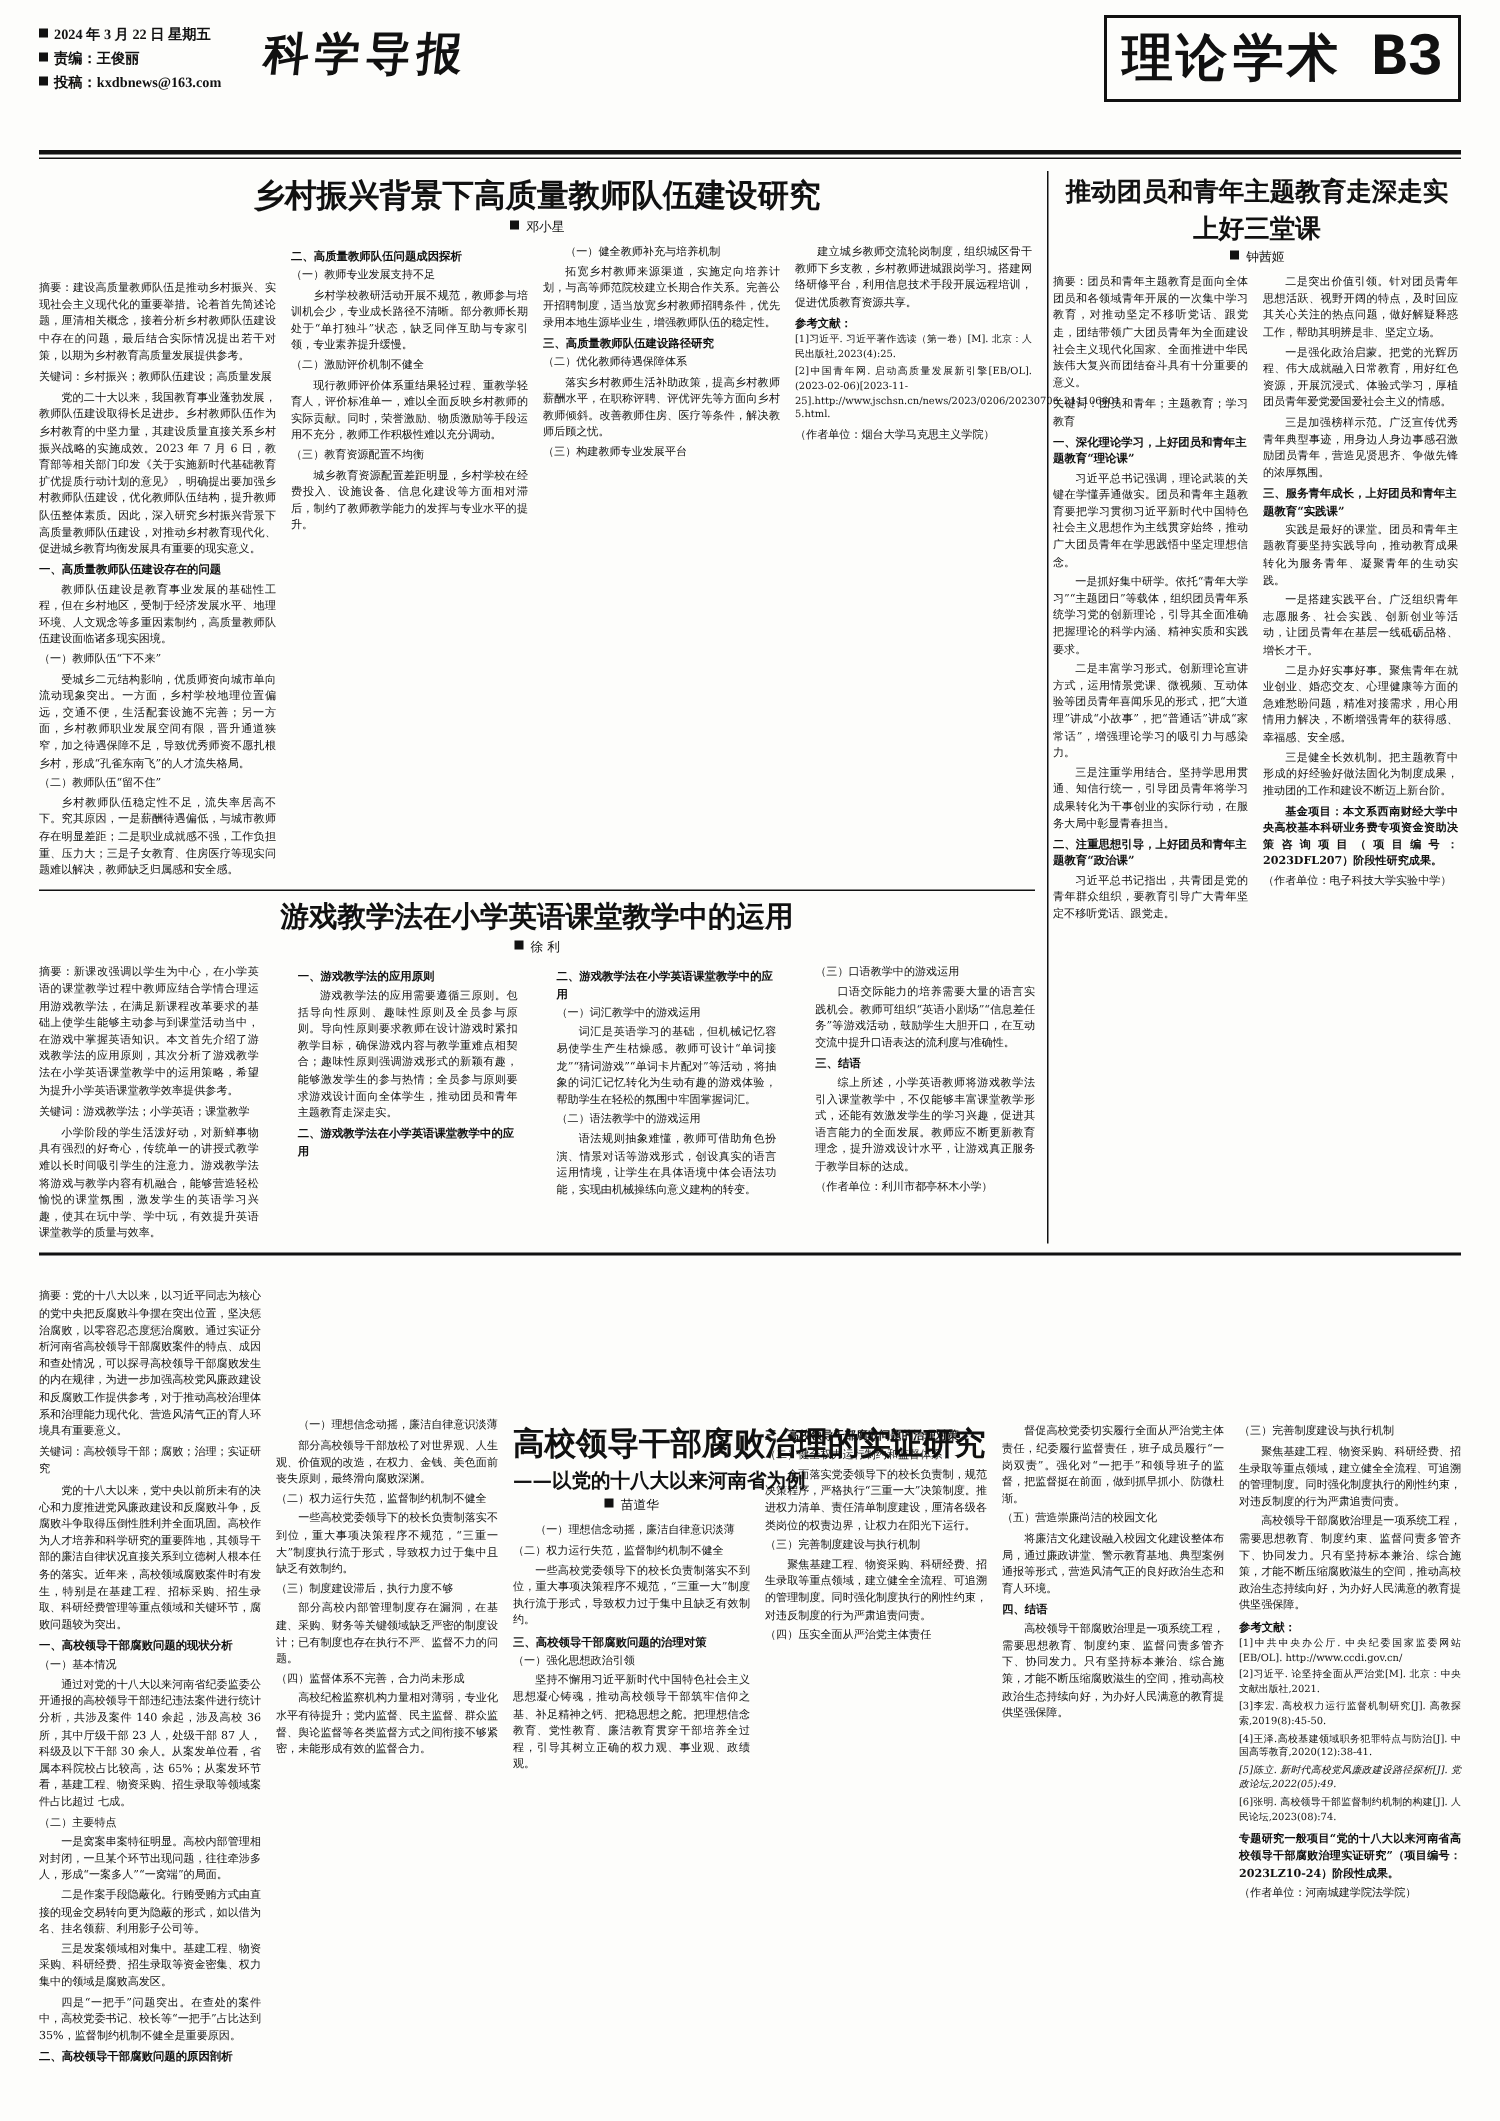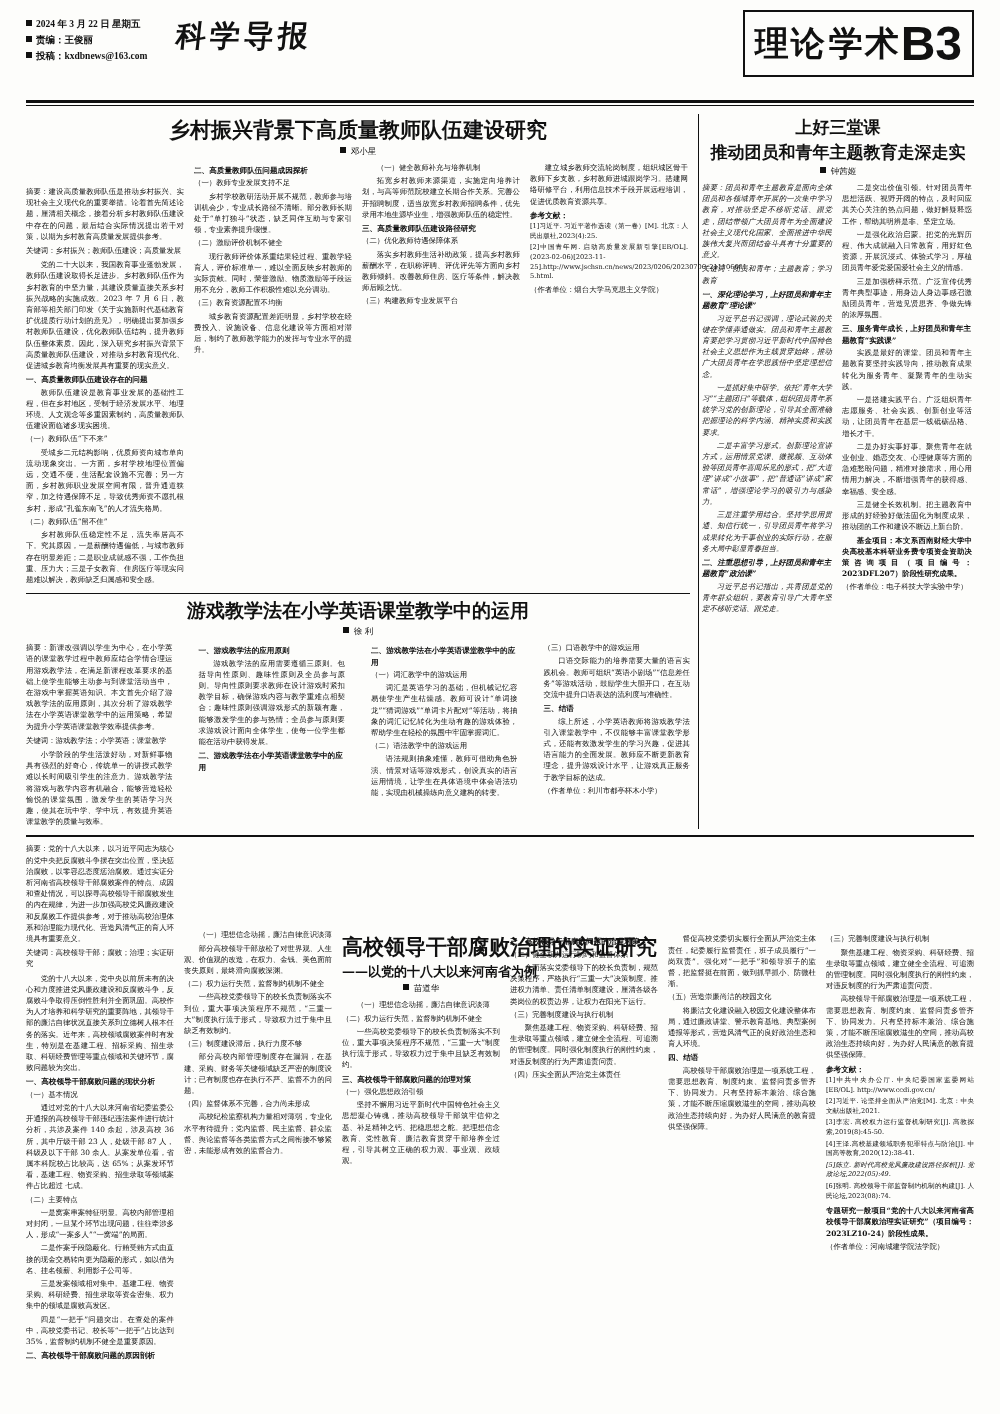--- a/index.html
+++ b/index.html
@@ -29,22 +29,22 @@
     position:absolute;right:0;top:0;
     border:2px solid #111;
     padding:4px 10px 4px 10px;
     display:flex;align-items:center;
   }
   .section-tag .cn{
     font-family:"DejaVu Serif", serif;
     font-size:34px;font-weight:700;letter-spacing:2px;
   }
   .section-tag .num{
-    font-family:Liberation Sans, sans-serif;
-    font-size:48px;font-weight:700;margin-left:0;
+    font-family:Liberation Mono, monospace;
+    font-size:40px;font-weight:700;margin-left:20px;
   }
   .rule-thick{height:3px;background:#111;margin:4px 26px 0 26px;}
   .rule-thin{height:1px;background:#111;margin:2px 26px 0 26px;}
 
   
   .cols{display:flex;}
   .col{box-sizing:border-box;}
   p.body{
     font-size:7.4px;line-height:11.2px;text-align:justify;
     margin:0 0 2px 0;text-indent:2em;
@@ -143,21 +143,21 @@
           <div class="art-title" style="font-size:19px;margin:2px 0 2px 0;">游戏教学法在小学英语课堂教学中的运用</div>
           <div class="byline"><span class="sq"></span><span>徐 利</span></div>
           <div class="cols" style="gap:26px;">
             <div class="col" style="width:158px;">
               <p class="abs">摘要：新课改强调以学生为中心，在小学英语的课堂教学过程中教师应结合学情合理运用游戏教学法，在满足新课程改革要求的基础上使学生能够主动参与到课堂活动当中，在游戏中掌握英语知识。本文首先介绍了游戏教学法的应用原则，其次分析了游戏教学法在小学英语课堂教学中的运用策略，希望为提升小学英语课堂教学效率提供参考。</p>
               <p class="abs">关键词：游戏教学法；小学英语；课堂教学</p>
               <p class="body">小学阶段的学生活泼好动，对新鲜事物具有强烈的好奇心，传统单一的讲授式教学难以长时间吸引学生的注意力。游戏教学法将游戏与教学内容有机融合，能够营造轻松愉悦的课堂氛围，激发学生的英语学习兴趣，使其在玩中学、学中玩，有效提升英语课堂教学的质量与效率。</p>
             </div>
             <div class="col" style="width:158px;">
               <div class="sub">一、游戏教学法的应用原则</div>
-              <p class="body">游戏教学法的应用需要遵循三原则。包括导向性原则、趣味性原则及全员参与原则。导向性原则要求教师在设计游戏时紧扣教学目标，确保游戏内容与教学重难点相契合；趣味性原则强调游戏形式的新颖有趣，能够激发学生的参与热情；全员参与原则要求游戏设计面向全体学生，使每一位学生都能在活动中获得发展。</p>
+              <p class="body">游戏教学法的应用需要遵循三原则。包括导向性原则、趣味性原则及全员参与原则。导向性原则要求教师在设计游戏时紧扣教学目标，确保游戏内容与教学重难点相契合；趣味性原则强调游戏形式的新颖有趣，能够激发学生的参与热情；全员参与原则要求游戏设计面向全体学生，推动团员和青年主题教育走深走实。</p>
               <div class="sub">二、游戏教学法在小学英语课堂教学中的应用</div>
             </div>
             <div class="col" style="width:158px;">
               <div class="sub">二、游戏教学法在小学英语课堂教学中的应用</div>
               <p class="body noind">（一）词汇教学中的游戏运用</p>
               <p class="body">词汇是英语学习的基础，但机械记忆容易使学生产生枯燥感。教师可设计“单词接龙”“猜词游戏”“单词卡片配对”等活动，将抽象的词汇记忆转化为生动有趣的游戏体验，帮助学生在轻松的氛围中牢固掌握词汇。</p>
               <p class="body noind">（二）语法教学中的游戏运用</p>
               <p class="body">语法规则抽象难懂，教师可借助角色扮演、情景对话等游戏形式，创设真实的语言运用情境，让学生在具体语境中体会语法功能，实现由机械操练向意义建构的转变。</p>
             </div>
             <div class="col" style="width:158px;">
@@ -165,25 +165,25 @@
               <p class="body">口语交际能力的培养需要大量的语言实践机会。教师可组织“英语小剧场”“信息差任务”等游戏活动，鼓励学生大胆开口，在互动交流中提升口语表达的流利度与准确性。</p>
               <div class="sub">三、结语</div>
               <p class="body">综上所述，小学英语教师将游戏教学法引入课堂教学中，不仅能够丰富课堂教学形式，还能有效激发学生的学习兴趣，促进其语言能力的全面发展。教师应不断更新教育理念，提升游戏设计水平，让游戏真正服务于教学目标的达成。</p>
               <div class="sig">（作者单位：利川市都亭杯木小学）</div>
             </div>
           </div>
         </div>
       </div>
 
       <div class="col" style="width:284px;padding-left:12px;">
+        <div class="art-title" style="font-size:17px;margin:2px 0 2px 0;">推动团员和青年主题教育走深走实</div>
         <div class="art-title" style="font-size:17px;margin:2px 0 0 0;">上好三堂课</div>
-        <div class="art-title" style="font-size:17px;margin:2px 0 2px 0;">推动团员和青年主题教育走深走实</div>
         <div class="byline"><span class="sq"></span><span>钟茜姬</span></div>
         <div class="cols" style="gap:10px;">
-          <div class="col" style="width:130px;font-style:italic;">
+          <div class="col" style="width:130px;">
             <p class="abs">摘要：团员和青年主题教育是面向全体团员和各领域青年开展的一次集中学习教育，对推动坚定不移听党话、跟党走，团结带领广大团员青年为全面建设社会主义现代化国家、全面推进中华民族伟大复兴而团结奋斗具有十分重要的意义。</p>
             <p class="abs">关键词：团员和青年；主题教育；学习教育</p>
             <div class="sub">一、深化理论学习，上好团员和青年主题教育“理论课”</div>
             <p class="body">习近平总书记强调，理论武装的关键在学懂弄通做实。团员和青年主题教育要把学习贯彻习近平新时代中国特色社会主义思想作为主线贯穿始终，推动广大团员青年在学思践悟中坚定理想信念。</p>
             <p class="body">一是抓好集中研学。依托“青年大学习”“主题团日”等载体，组织团员青年系统学习党的创新理论，引导其全面准确把握理论的科学内涵、精神实质和实践要求。</p>
             <p class="body">二是丰富学习形式。创新理论宣讲方式，运用情景党课、微视频、互动体验等团员青年喜闻乐见的形式，把“大道理”讲成“小故事”，把“普通话”讲成“家常话”，增强理论学习的吸引力与感染力。</p>
             <p class="body">三是注重学用结合。坚持学思用贯通、知信行统一，引导团员青年将学习成果转化为干事创业的实际行动，在服务大局中彰显青春担当。</p>
             <div class="sub">二、注重思想引导，上好团员和青年主题教育“政治课”</div>
             <p class="body">习近平总书记指出，共青团是党的青年群众组织，要教育引导广大青年坚定不移听党话、跟党走。</p>
           </div>
@@ -200,21 +200,21 @@
             <div class="sig">（作者单位：电子科技大学实验中学）</div>
           </div>
         </div>
       </div>
 
     </div>
   </div>
 
   <div class="rule-thick" style="margin-top:6px;height:2px;"></div>
 
-  <div class="zone" style="margin-top:6px;">
+  <div class="zone" style="margin-top:21px;">
     <div class="cols" style="gap:10px;">
 
       <div class="col" style="width:158px;">
         <p class="abs">摘要：党的十八大以来，以习近平同志为核心的党中央把反腐败斗争摆在突出位置，坚决惩治腐败，以零容忍态度惩治腐败。通过实证分析河南省高校领导干部腐败案件的特点、成因和查处情况，可以探寻高校领导干部腐败发生的内在规律，为进一步加强高校党风廉政建设和反腐败工作提供参考，对于推动高校治理体系和治理能力现代化、营造风清气正的育人环境具有重要意义。</p>
         <p class="abs">关键词：高校领导干部；腐败；治理；实证研究</p>
         <p class="body">党的十八大以来，党中央以前所未有的决心和力度推进党风廉政建设和反腐败斗争，反腐败斗争取得压倒性胜利并全面巩固。高校作为人才培养和科学研究的重要阵地，其领导干部的廉洁自律状况直接关系到立德树人根本任务的落实。近年来，高校领域腐败案件时有发生，特别是在基建工程、招标采购、招生录取、科研经费管理等重点领域和关键环节，腐败问题较为突出。</p>
         <div class="sub">一、高校领导干部腐败问题的现状分析</div>
         <p class="body noind">（一）基本情况</p>
         <p class="body">通过对党的十八大以来河南省纪委监委公开通报的高校领导干部违纪违法案件进行统计分析，共涉及案件 140 余起，涉及高校 36 所，其中厅级干部 23 人，处级干部 87 人，科级及以下干部 30 余人。从案发单位看，省属本科院校占比较高，达 65%；从案发环节看，基建工程、物资采购、招生录取等领域案件占比超过 七成。</p>
         <p class="body noind">（二）主要特点</p>

